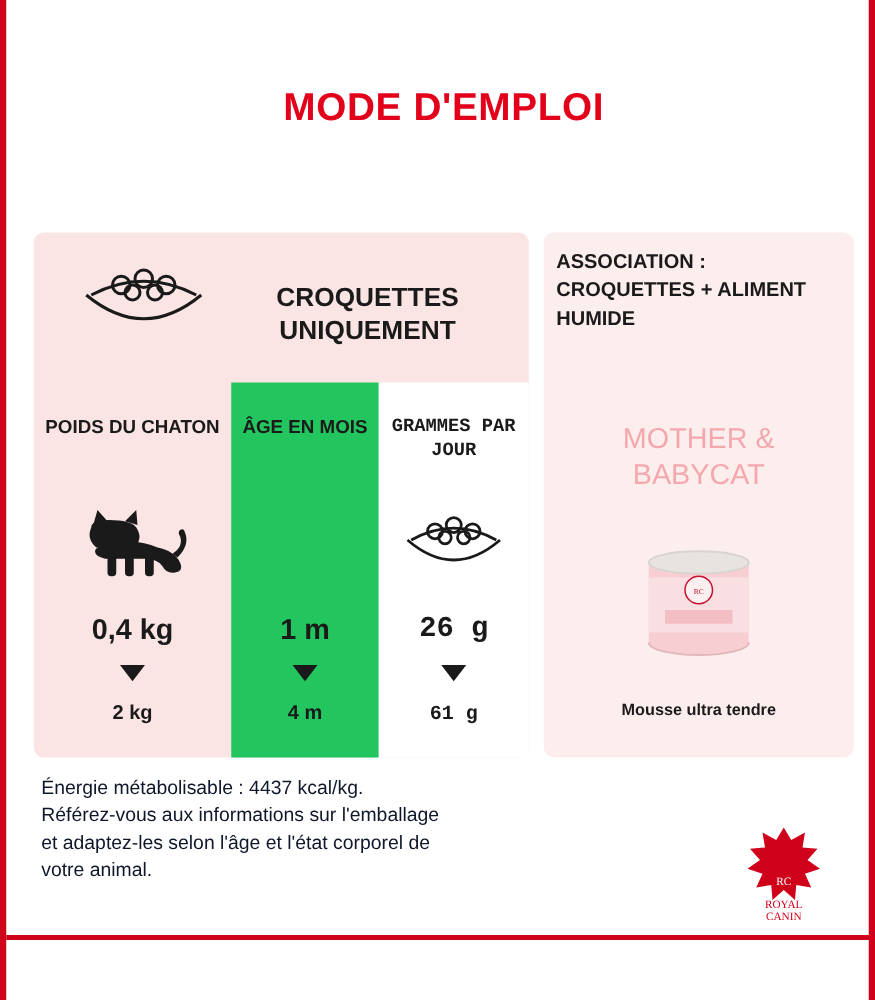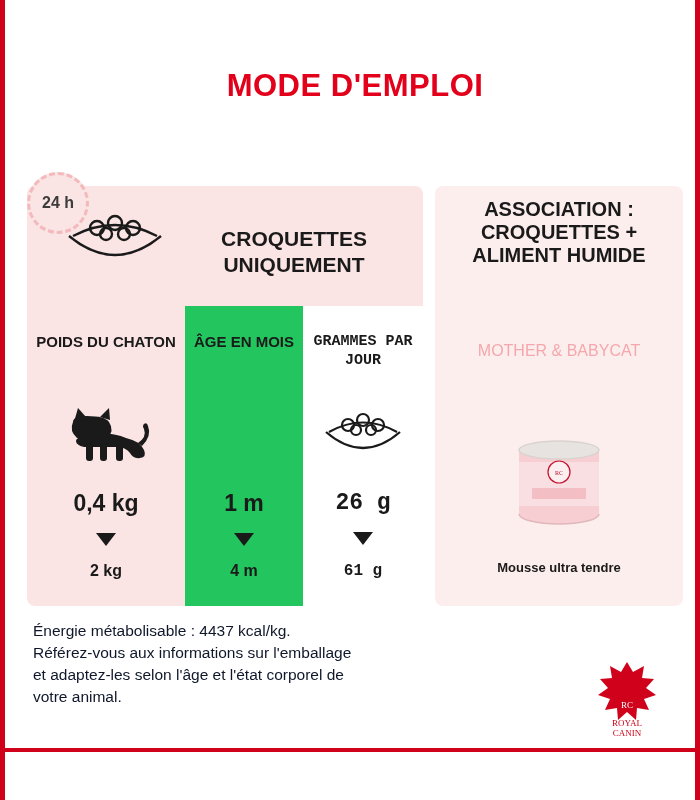--- a/index.html
+++ b/index.html
@@ -187,33 +187,32 @@
     font-size: 16px;
     font-weight: bold;
   }
 
   
   .assoc-title {
     position: absolute;
     left: 440px;
     top: 198px;
     width: 228px;
-    text-align: center;
-    font-size: 20px;
+    font-size: 16px;
     font-weight: bold;
     line-height: 23px;
     color: #1a1a1a;
   }
   .product-name {
     position: absolute;
     left: 440px;
     top: 336px;
     width: 228px;
     text-align: center;
-    font-size: 16px;
+    font-size: 23px;
     line-height: 29px;
     color: #f4a7ad;
   }
   .can {
     position: absolute;
     left: 501px;
     top: 428px;
     width: 106px;
     height: 108px;
   }
@@ -259,24 +258,20 @@
 </style>
 </head>
 <body>
 
 <div class="page">
 
   <div class="title">MODE D'EMPLOI</div>
 
   <div class="panel-left"></div>
 
-  <div class="clock-badge">
-    <div class="dial"></div>
-    <div class="hours">24 h</div>
-  </div>
 
   <div class="bowl-top">
     <svg viewBox="0 0 104 62" width="104" height="62" aria-hidden="true">
       <g fill="none" stroke="#1a1a1a" stroke-width="2.4">
         <path d="M10 30 q42 -22 84 0"></path>
         <path d="M6 30 q46 38 92 0"></path>
         <circle cx="34" cy="22" r="7"></circle>
         <circle cx="52" cy="17" r="7"></circle>
         <circle cx="70" cy="22" r="7"></circle>
         <circle cx="43" cy="28" r="6"></circle>

